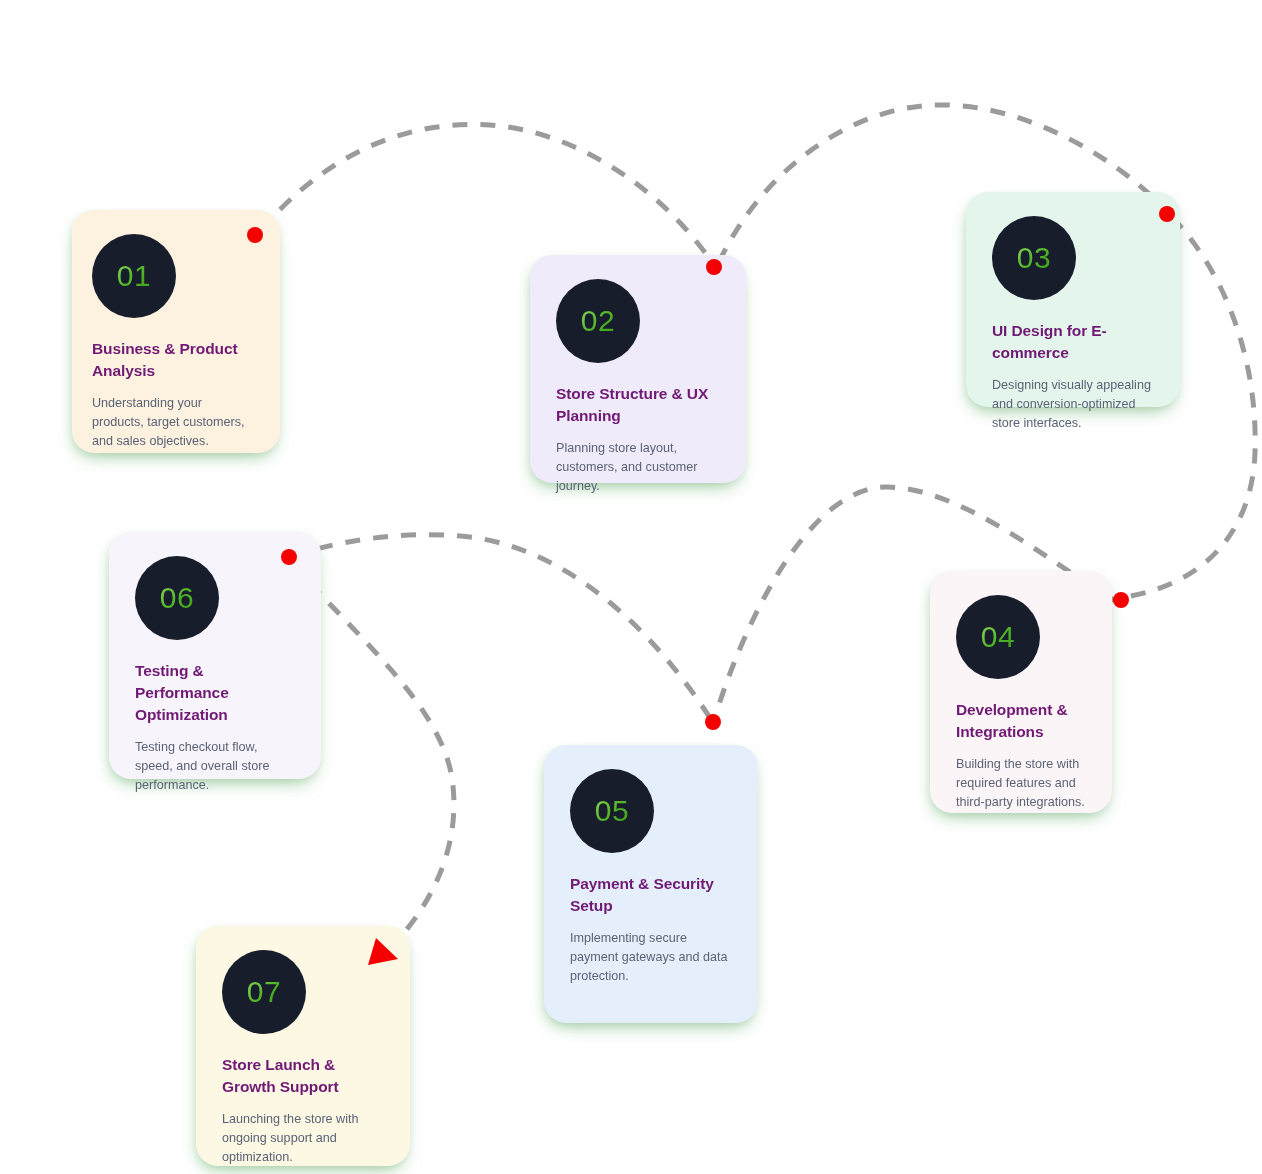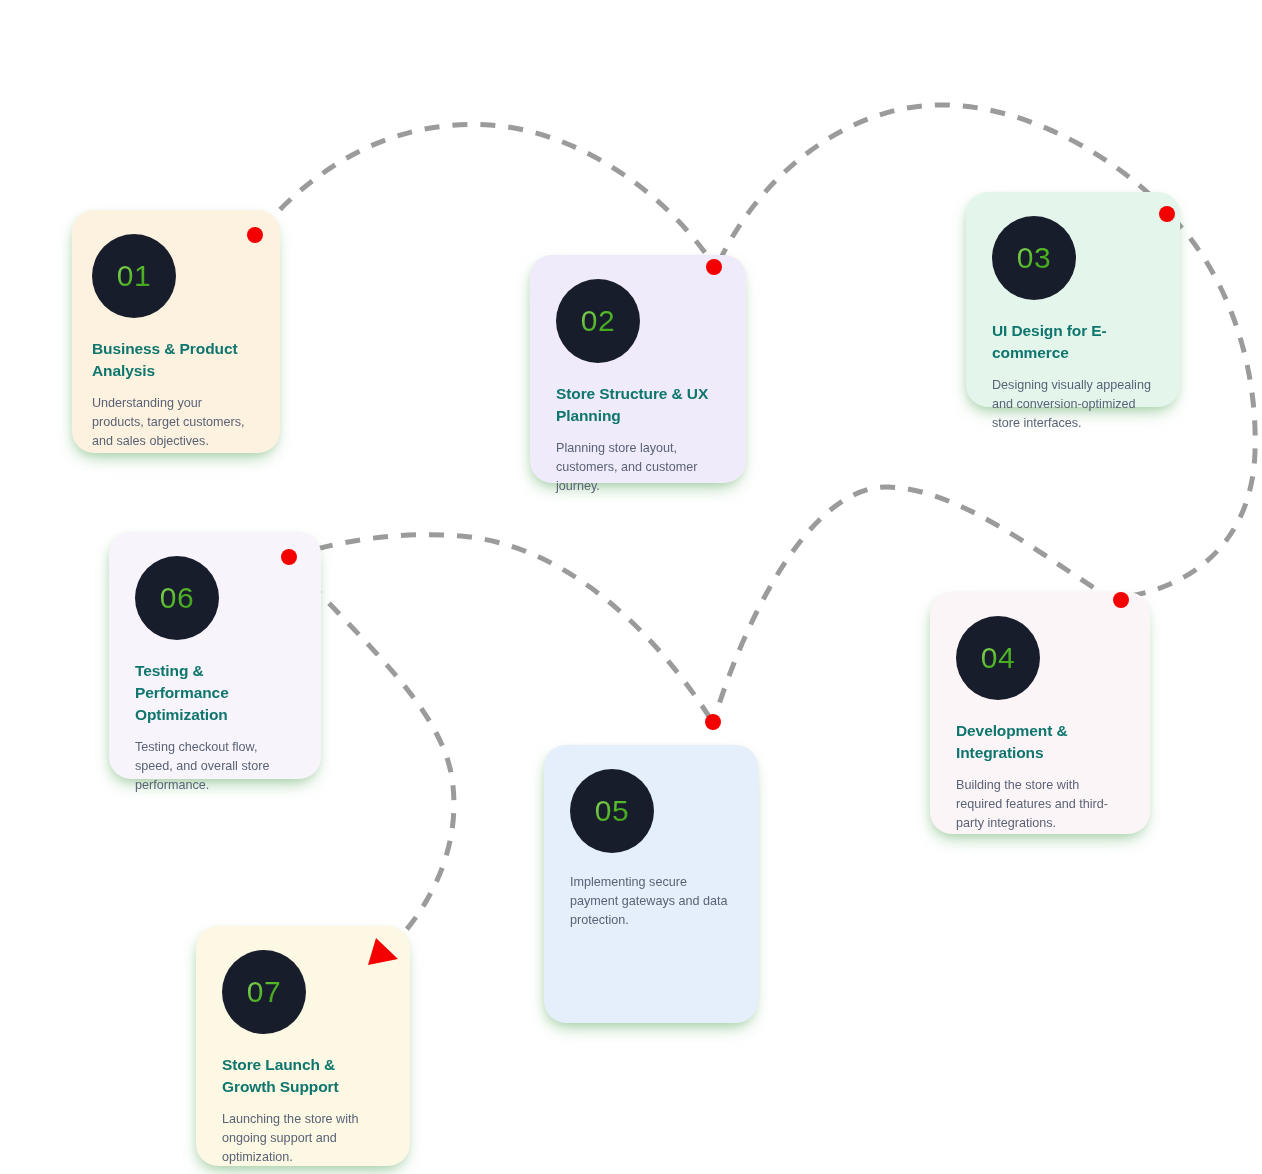--- a/index.html
+++ b/index.html
@@ -65,21 +65,21 @@
     letter-spacing: 0.5px;
     background: linear-gradient(135deg, #8fd860 0%, #4eb424 55%, #3d9a1c 100%);
     -webkit-background-clip: text;
     background-clip: text;
     color: transparent;
   }
   .card-title {
     font-size: 15.5px;
     font-weight: 700;
     line-height: 1.42;
-    color: #0f766e;
+    color: #701a75;
     letter-spacing: -0.1px;
     margin: 0 0 12px 0;
   }
   .card-desc {
     font-size: 12.6px;
     line-height: 1.52;
     color: #5a6376;
     margin: 0;
   }
 
@@ -94,21 +94,21 @@
   }
   .arrowhead {
     position: absolute;
     z-index: 5;
   }
 
   
   #card-1 { left: 72px;  top: 210px; width: 208px; height: 243px; background: #fdf2e0; padding-left: 20px; }
   #card-2 { left: 530px; top: 255px; width: 216px; height: 228px; background: #efebfa; }
   #card-3 { left: 966px; top: 192px; width: 214px; height: 215px; background: #e4f6ec; }
-  #card-4 { left: 930px; top: 592px; width: 220px; height: 242px; background: #fcf5f8; }
+  #card-4 { left: 930px; top: 571px; width: 182px; height: 242px; background: #fcf5f8; }
   #card-5 { left: 544px; top: 704px; width: 214px; height: 278px; background: #e5effb; margin-top: 41px; }
   #card-6 { left: 109px;  top: 532px; width: 212px; height: 247px; background: #f8f4fb; }
   #card-7 { left: 196px; top: 926px; width: 214px; height: 240px; background: #fcf8e4; }
 </style>
 </head>
 <body>
 
 <div id="stage">
 
   <svg id="connectors" viewBox="0 0 1262 1174">
@@ -153,20 +153,21 @@
     </div>
     <h3 class="card-title">Development &amp; Integrations</h3>
     <p class="card-desc">Building the store with required features and third-party integrations.</p>
   </div>
   <div class="dot" style="left:1113px; top:592px;"></div>
 
   <div class="card" id="card-5" style="background: rgb(229, 239, 251);">
     <div class="badge">
       <span class="badge-num">05</span>
     </div>
+    <h3 class="card-title">Payment &amp; Security Setup</h3>
     <p class="card-desc">Implementing secure payment gateways and data protection.</p>
   </div>
   <div class="dot" style="left:705px; top:714px;"></div>
 
   <div class="card" id="card-6" style="background: rgb(248, 244, 251);">
     <div class="badge">
       <span class="badge-num">06</span>
     </div>
     <h3 class="card-title">Testing &amp; Performance Optimization</h3>
     <p class="card-desc">Testing checkout flow, speed, and overall store performance.</p>

